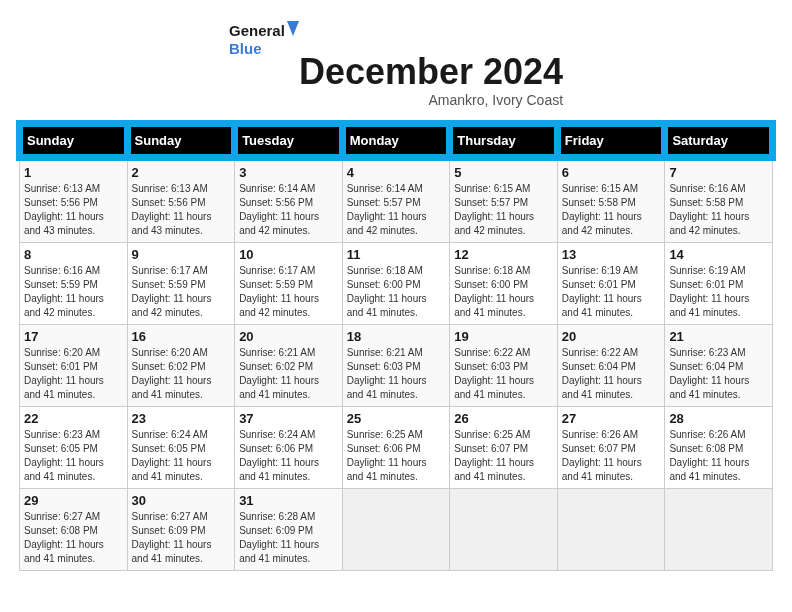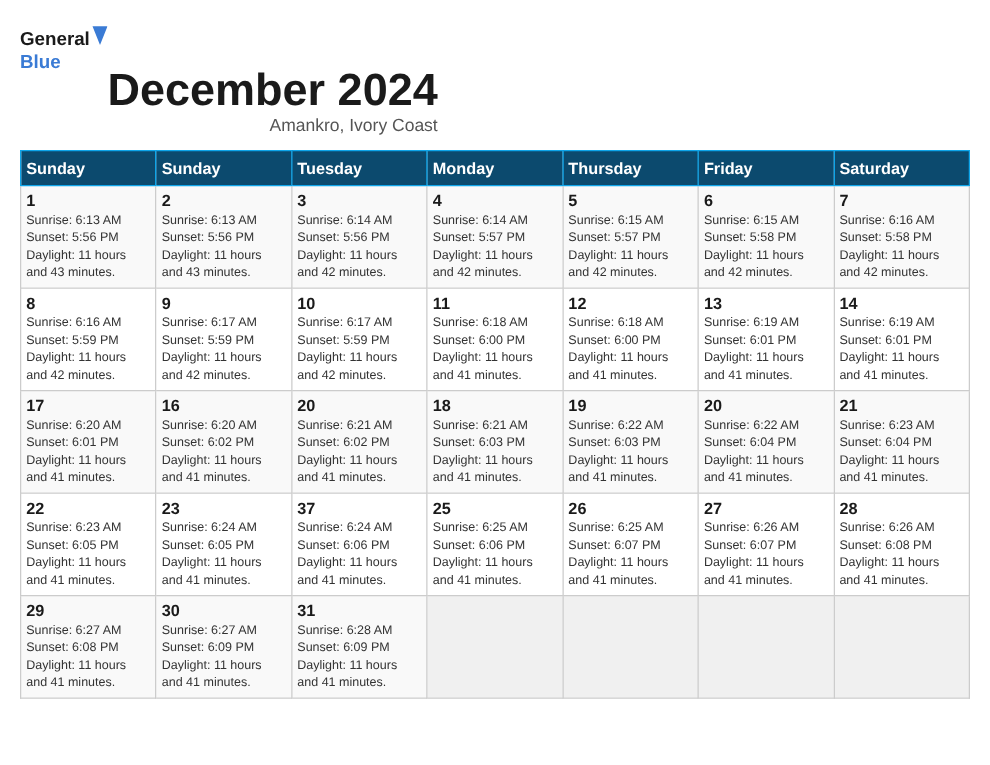--- a/index.html
+++ b/index.html
@@ -5,21 +5,21 @@
     * { box-sizing: border-box; margin: 0; padding: 0; }
     body {
       font-family: Arial, sans-serif;
       background: #fff;
       width: 792px;
       min-height: 612px;
       padding: 16px;
     }
     .header {
       display: flex;
-      justify-content: flex-start;
+      justify-content: center;
       align-items: flex-start;
       margin-bottom: 12px;
     }
     .logo {
       display: flex;
       align-items: center;
       gap: 4px;
     }
     .title-block { text-align: right; margin-top: 36px; }
     .month-title {
@@ -31,27 +31,27 @@
     .subtitle {
       font-size: 14px;
       color: #555;
     }
     table {
       width: 100%;
       border-collapse: collapse;
       font-size: 11px;
     }
     thead tr th {
-      background-color: #0c4a6e;
+      background-color: #000000;
       color: #fff;
       padding: 6px 4px;
       text-align: left;
       font-size: 13px;
       font-weight: bold;
-      border: 1px solid #0ea5e9;
+      border: 7px solid #0ea5e9;
     }
     tbody tr td {
       border: 1px solid #ccc;
       vertical-align: top;
       padding: 4px;
       width: 14.28%;
       min-height: 70px;
       background: #fff;
     }
     tbody tr:nth-child(odd) td { background: #f9f9f9; }

